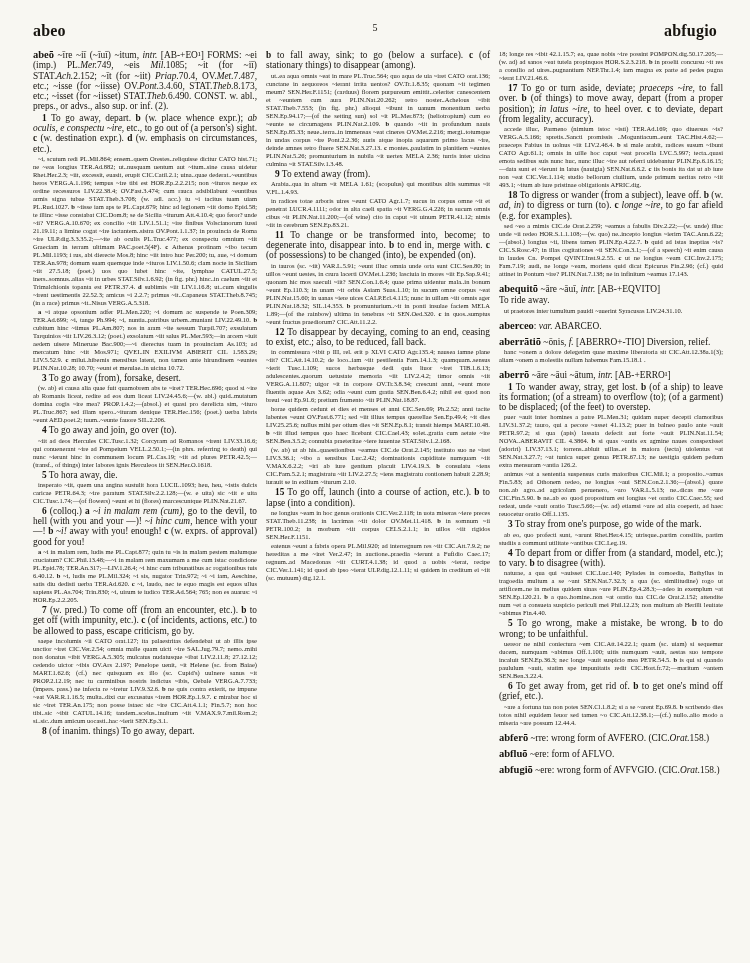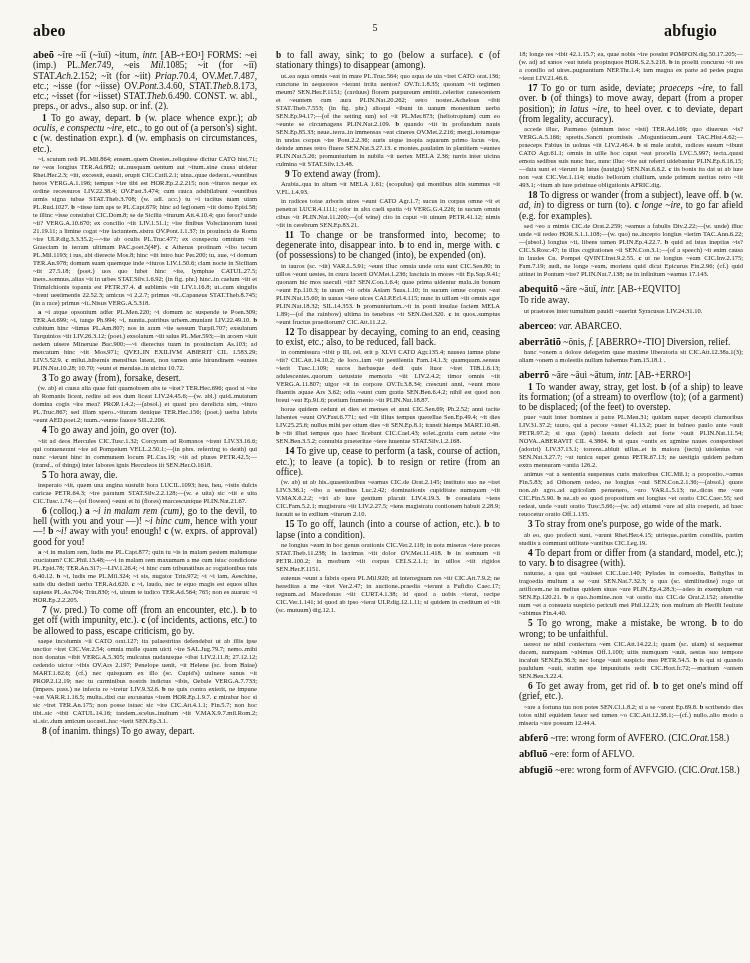--- a/index.html
+++ b/index.html
@@ -3,21 +3,21 @@
 <meta charset="utf-8">
 <style>
   html,body{margin:0;padding:0;background:#e9e7e1;}
   .page{width:750px;height:963px;margin:0 auto;background:#f8f7f2;color:#17140f;
         font-family:"Liberation Serif","DejaVu Serif",serif;overflow:hidden;position:relative;}
   .hdr{position:relative;height:22px;padding:22px 33px 2px 33px;}
   .gw{font-weight:bold;font-size:16px;letter-spacing:.2px;}
   .gw-left{float:left;}
   .gw-right{float:right;}
   .pn{position:absolute;left:0;right:0;top:22px;text-align:center;font-size:10px;}
-  .cols{display:flex;gap:19px;padding:3px 28px 0 33px;}
+  .cols{display:flex;gap:9px;padding:3px 28px 0 33px;}
   .col{width:224px;flex:0 0 224px;}
   p{margin:0;}
   .def{font-size:9.4px;line-height:10.3px;text-align:justify;text-indent:9px;margin-top:1px;}
   .cite{font-size:6.5px;line-height:8px;text-align:justify;text-indent:5px;margin-top:1px;
         word-spacing:.15px;color:#1c1913;}
   .ni{text-indent:0;}
   .gap{margin-top:6px;}
   .bold{font-weight:bold;}
   .ital{font-style:italic;}
   .hw{font-weight:bold;font-size:10.5px;}
@@ -53,21 +53,20 @@
         <p class="def ni"><span class="bold">b</span><span> to fall away, sink; to go (below a surface). </span><span class="bold">c</span><span> (of stationary things) to disappear (among).</span></p>
         <p class="cite"><span>ut..ea aqua omnis ~eat in mare PL.Truc.564; quo aqua de uia ~iret CATO orat.136; cunctane in aequoreos ~ierant irrita uentos? OV.Tr.1.8.35; quonam ~it tegimen meum? SEN.Her.F.1151; (carduus) florem purpureum emittit..celeriter canescentem et ~euntem cum aura PLIN.Nat.20.262; retro noster..Achelous ~ibit STAT.Theb.7.553; (in fig. phr.) alioqui ~ibunt in uanum monentium uerba SEN.Ep.94.17;—(of the setting sun) sol ~it PL.Mer.873; (heliotropium) cum eo ~eunte se circumagens PLIN.Nat.2.109. </span><span class="bold">b</span><span> quando ~iit in profundum nauis SEN.Ep.85.33; neue..terra..in immensas ~eat cineres OV.Met.2.216; mergi..totumque in undas corpus ~ire Pont.2.2.36; auris atque inopia aquarum primo lacus ~ire, deinde amnes retro fluere SEN.Nat.3.27.13. </span><span class="bold">c</span><span> montes..paulatim in planitiem ~euntes PLIN.Nat.5.26; promunturium in nubila ~it uertex MELA 2.36; turris inter uicina culmina ~it STAT.Silv.1.3.48.</span></p>
         <p class="def"><span class="bold">9</span><span> To extend away (from).</span></p>
         <p class="cite"><span>Arabia..qua in altum ~it MELA 1.61; (scopulus) qui montibus altis summus ~it V.FL.1.4.93.</span></p>
         <p class="cite"><span>in radices totae arboris uires ~eunt CATO Agr.1.7; sucus in corpus omne ~it et penetrat LUCR.4.1111; odor in alta caeli spatia ~it VERG.G.4.226; in sucum omnis cibus ~it PLIN.Nat.11.200;—(of wine) cito in caput ~it uinum PETR.41.12; nimis ~iit in cerebrum SEN.Ep.83.21.</span></p>
         <p class="def"><span class="bold">11</span><span> To change or be transformed into, become; to degenerate into, disappear into. </span><span class="bold">b</span><span> to end in, merge with. </span><span class="bold">c</span><span> (of possessions) to be changed (into), be expended (on).</span></p>
         <p class="cite"><span>in tauros (sc. ~iit) VAR.L.5.91; ~eunt illuc omnia unde orta sunt CIC.Sen.80; in uillos ~eunt uestes, in crura lacerti OV.Met.1.236; lasciuia in mores ~iit Ep.Sap.9.41; quonam hic mos saeculi ~iit? SEN.Con.1.6.4; quae prima uidentur mala..in bonum ~eunt Ep.110.3; in unam ~it orbis Asiam Suas.1.10; in sucum omne corpus ~eat PLIN.Nat.15.60; in uanas ~iere uices CALP.Ecl.4.115; nunc in uillam ~iit omnis ager PLIN.Nat.18.32; SIL.14.353. </span><span class="bold">b</span><span> promunturium..~it in ponti insulae faciem MELA 1.89;—(of the rainbow) ultima in tenebras ~it SEN.Oed.320. </span><span class="bold">c</span><span> in quos..sumptus ~eunt fructus praediorum? CIC.Att.11.2.2.</span></p>
         <p class="def"><span class="bold">12</span><span> To disappear by decaying, coming to an end, ceasing to exist, etc.; also, to be reduced, fall back.</span></p>
         <p class="cite"><span>in commissura ~ibit p III, rel. erit p XLVI CATO Agr.135.4; nausea iamne plane ~iit? CIC.Att.14.10.2; de loco..iam ~iit pestilentia Fam.14.1.3; quamquam..sensus ~ierit Tusc.1.109; sucos herbasque dedi quis liuor ~iret TIB.1.6.13; adulescentes..quorum uetustate memoria ~iit LIV.2.4.2; timor omnis ~iit VERG.A.11.807; uigor ~it in corpore OV.Tr.3.8.34; crescunt anni, ~eunt more fluentis aquae Ars 3.62; odia ~eunt cum gratia SEN.Ben.6.4.2; nihil est quod non breui ~eat Ep.91.6; pretium frumento ~iit PLIN.Nat.18.87.</span></p>
         <p class="cite"><span>horae quidem cedunt et dies et menses et anni CIC.Sen.69; Ph.2.52; anni tacite labentes ~eunt OV.Fast.6.771; sed ~iit illius tempus querellae Sen.Ep.49.4; ~it dies LIV.25.25.6; nullus mihi per otium dies ~it SEN.Ep.8.1; transit hiemps MART.10.48. </span><span class="bold">b</span><span> ~iit illud tempus quo haec licebant CIC.Cael.43; solet..gratia cum aetate ~ire SEN.Ben.3.5.2; connubia praeteritae ~iere iuuentae STAT.Silv.1.2.168.</span></p>
-        <p class="def"><span class="bold">14</span><span> To give up, cease to perform (a task, course of action, etc.); to leave (a topic). </span><span class="bold">b</span><span> to resign or retire (from an office).</span></p>
         <p class="cite"><span>(w. ab) ut ab his..quaestionibus ~eamus CIC.de Orat.2.145; instituto suo ne ~iret LIV.3.36.1; ~ibo a sensibus Luc.2.42; dominationis cupiditate numquam ~iit V.MAX.6.2.2; ~iri ab iure gentium placuit LIV.4.19.3. </span><span class="bold">b</span><span> consulatu ~iens CIC.Fam.5.2.1; magistratu ~iit LIV.2.27.5; ~iens magistratu contionem habuit 2.28.9; iurauit se in exilium ~iturum 2.10.</span></p>
         <p class="def"><span class="bold">15</span><span> To go off, launch (into a course of action, etc.). </span><span class="bold">b</span><span> to lapse (into a condition).</span></p>
         <p class="cite"><span>ne longius ~eam in hoc genus orationis CIC.Ver.2.118; in uota miseras ~iere preces STAT.Theb.11.238; in lacrimas ~iit dolor OV.Met.11.418. </span><span class="bold">b</span><span> in somnum ~ii PETR.100.2; in morbum ~iit corpus CELS.2.1.1; in uillos ~iit rigidos SEN.Her.F.1151.</span></p>
         <p class="cite"><span>eatenus ~eunt a fabris opera PL.Mil.920; ad interregnum res ~iit CIC.Att.7.9.2; ne hereditas a me ~iret Ver.2.47; in auctione..praedia ~ierunt a Fufidio Caec.17; regnum..ad Macedonas ~iit CURT.4.1.38; id quod a uobis ~ierat, recipe CIC.Ver.1.141; id quod ab ipso ~ierat ULP.dig.12.1.11; si quidem in creditum ei ~iit (sc. mutuum) dig.12.1.</span></p>
       </div>
       <div class="col">
         <p class="cite ni"><span>18; longe res ~ibit 42.1.15.7; ea, quae nobis ~ire possint POMPON.dig.50.17.205;—(w. ad) ad sanos ~eat tutela propinquos HOR.S.2.3.218. </span><span class="bold">b</span><span> in proelii concursu ~it res a consilio ad uires..pugnantium NEP.Thr.1.4; iam magna ex parte ad pedes pugna ~ierat LIV.21.46.6.</span></p>
         <p class="def"><span class="bold">17</span><span> To go or turn aside, deviate; </span><span class="ital">praeceps ~ire</span><span>, to fall over. </span><span class="bold">b</span><span> (of things) to move away, depart (from a proper position); </span><span class="ital">in latus ~ire</span><span>, to heel over. </span><span class="bold">c</span><span> to deviate, depart (from legality, accuracy).</span></p>
         <p class="cite"><span>accede illuc, Parmeno (nimium istoc ~isti) TER.Ad.169; quo diuersus ~is? VERG.A.5.166; spretis..Sancti promissis ..Moguntiacum..eunt TAC.Hist.4.62;—praeceps Fabius in uolnus ~iit LIV.2.46.4. </span><span class="bold">b</span><span> si male arabit, radices susum ~ibunt CATO Agr.61.1; omnis in uille hoc caput ~eat procella LVC.5.997; tecta..quasi emota sedibus suis nunc huc, nunc illuc ~ire aut referri uidebantur PLIN.Ep.6.16.15;—data sunt et ~ierunt in latus (nauigia) SEN.Nat.6.6.2. </span><span class="bold">c</span><span> iis bonis ita dat ut ab iure non ~eat CIC.Ver.1.114; studio bellorum ciuilium, unde primum ueritas retro ~iit 493.1; ~itum ab iure pristinae obligationis AFRIC.dig.</span></p>
         <p class="def"><span class="bold">18</span><span> To digress or wander (from a subject), leave off. </span><span class="bold">b</span><span> (w. </span><span class="ital">ad, in</span><span>) to digress or turn (to). </span><span class="bold">c</span><span> </span><span class="ital">longe ~ire</span><span>, to go far afield (e.g. for examples).</span></p>

